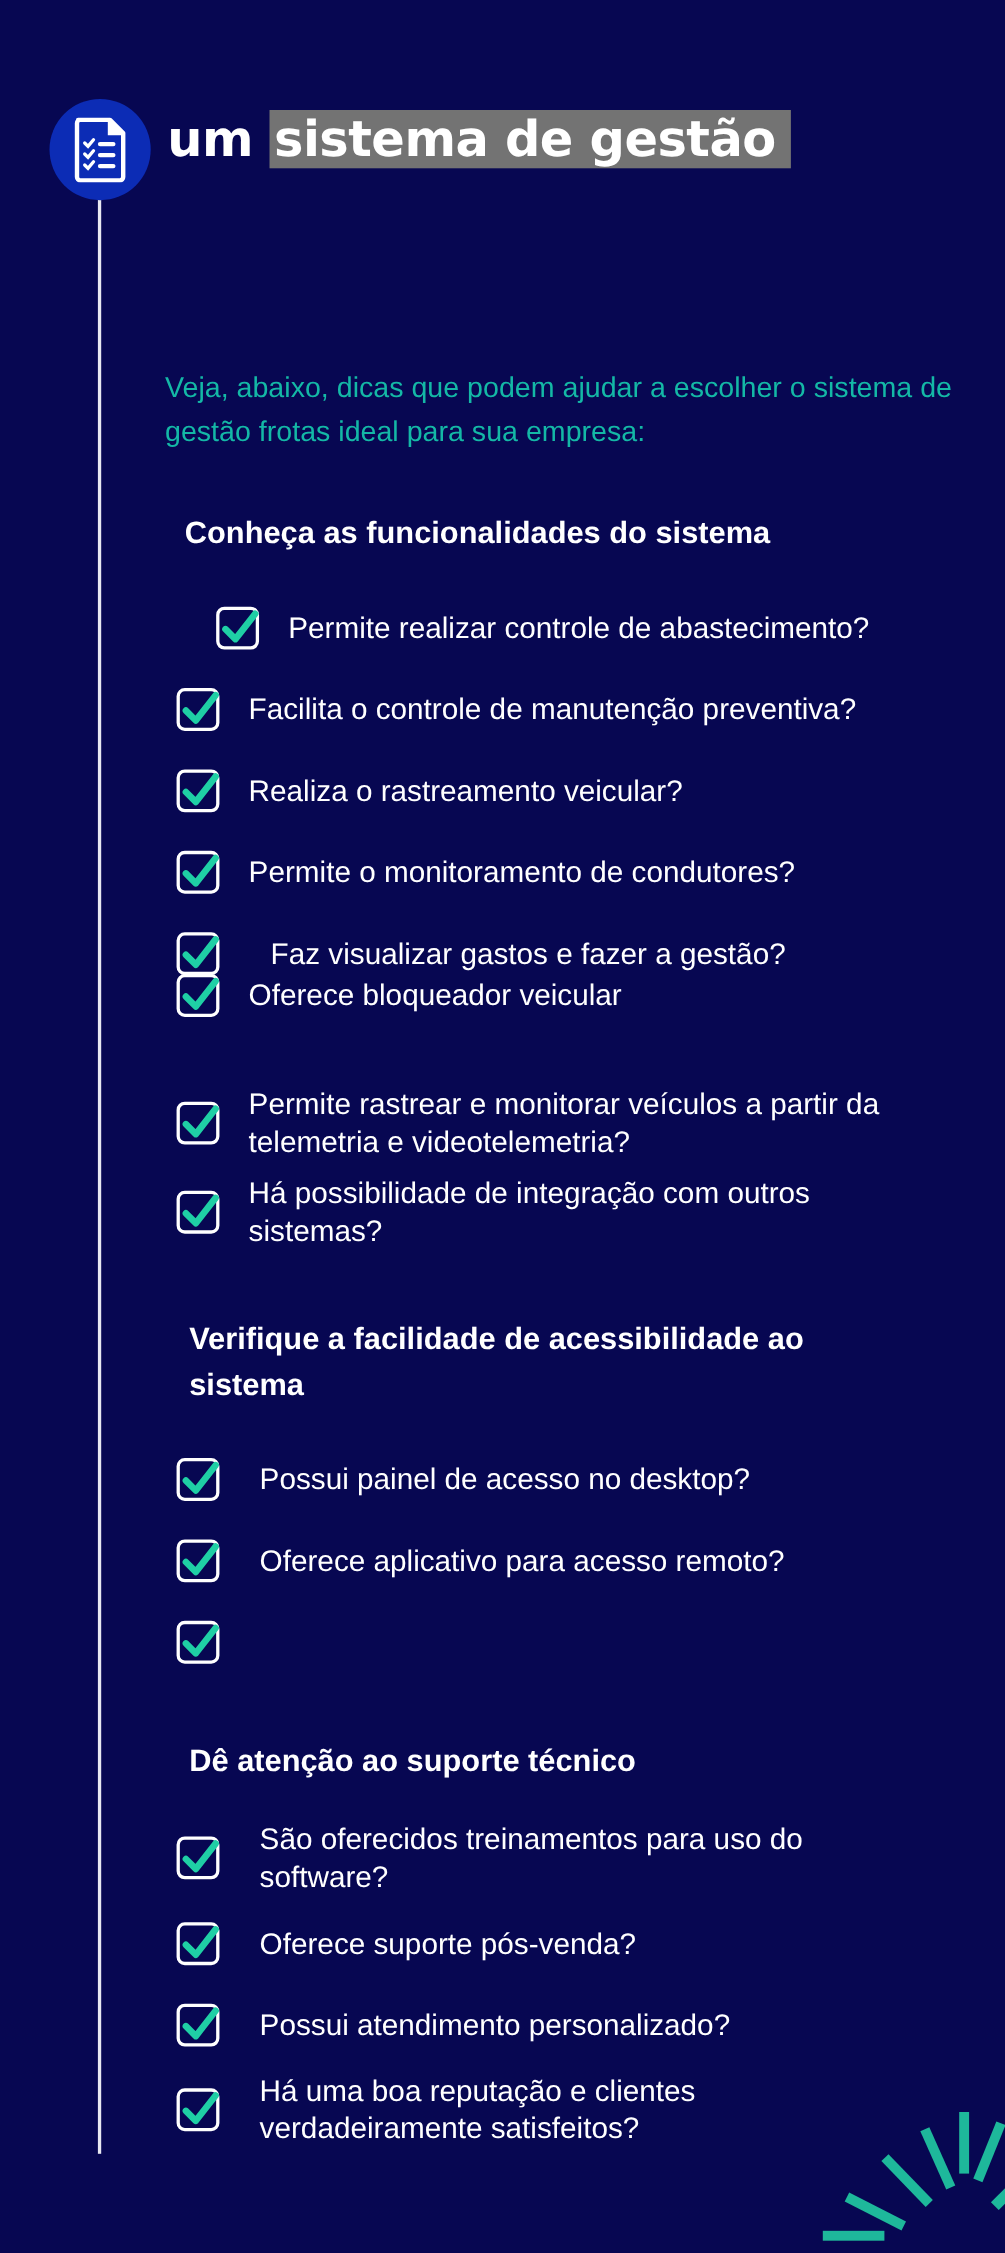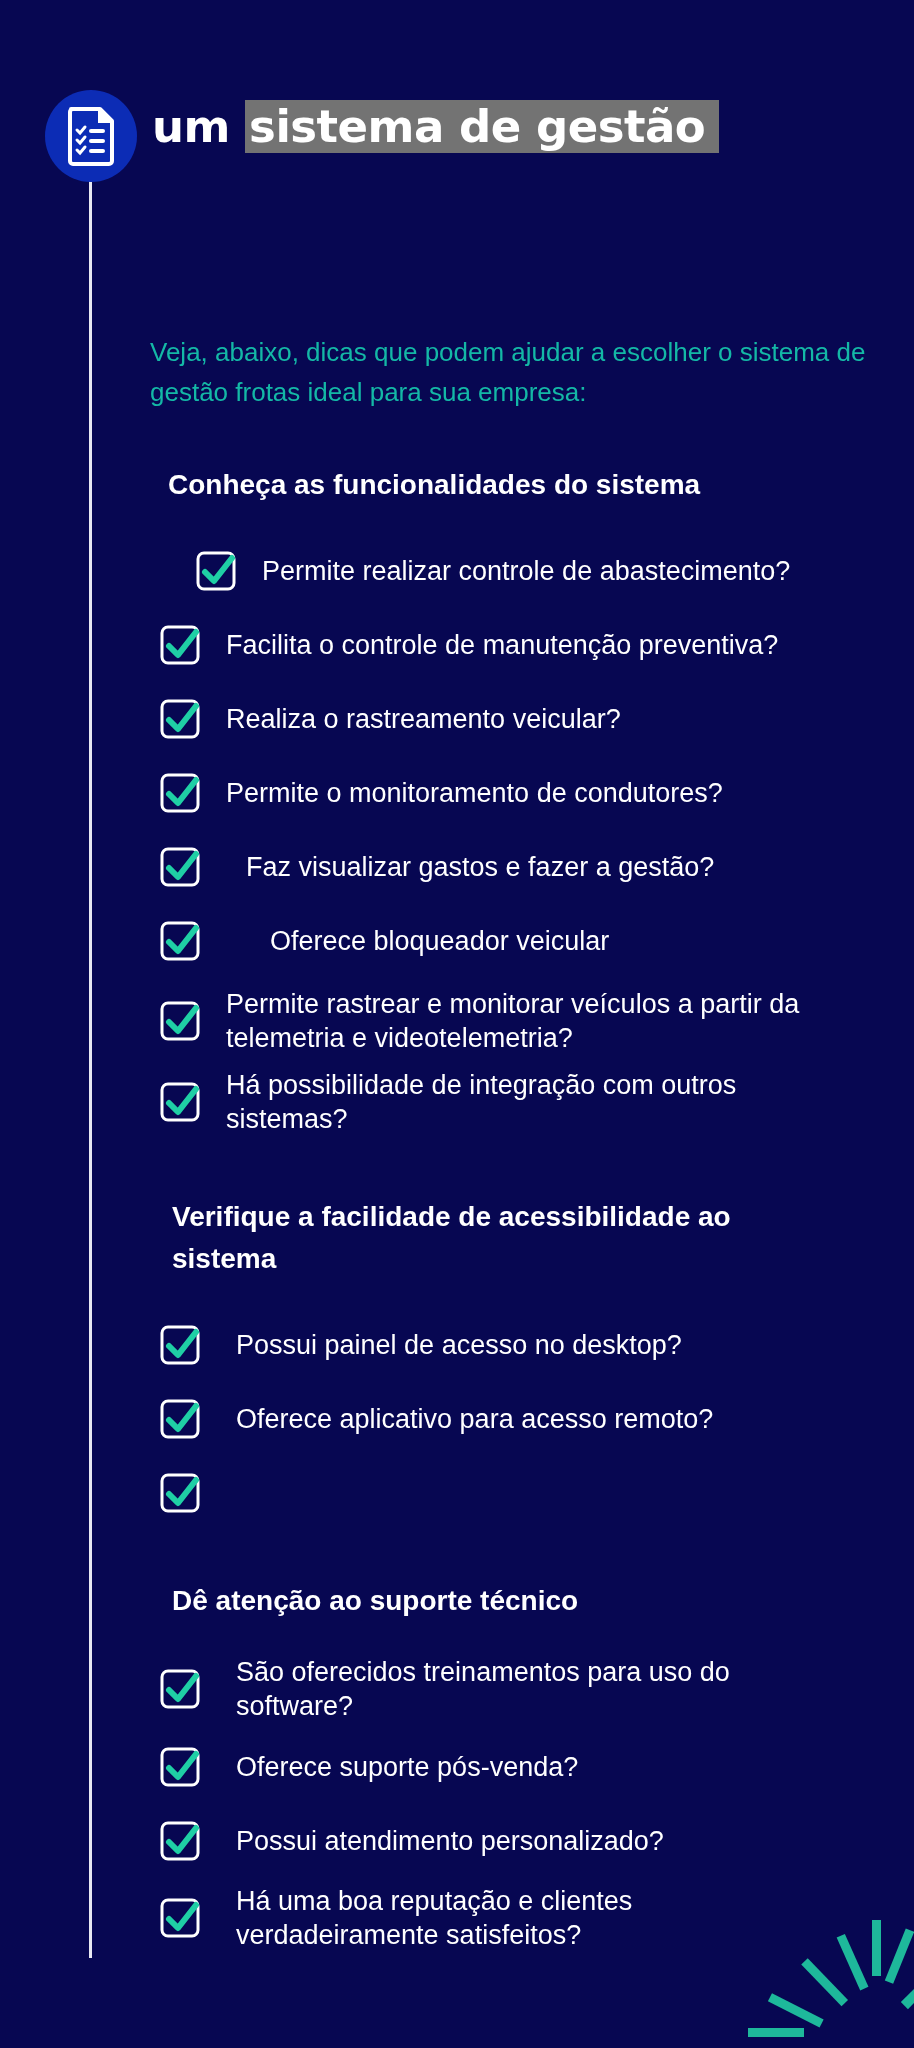--- a/index.html
+++ b/index.html
@@ -89,21 +89,21 @@
 </div>
 <div class="item" style="left:160px; top:846px;gap:20px;">
   <span class="check">
       <svg width="42" height="42" viewBox="0 0 42 42">
         <rect x="2" y="3" width="36" height="36" rx="6" fill="none" stroke="#fff" stroke-width="3"></rect>
         <path d="M9 22 L18 31 L36 8" fill="none" stroke="#1fcfa5" stroke-width="6" stroke-linecap="round" stroke-linejoin="round"></path>
       </svg>
     </span>
   <span class="item-text" style="margin-left:24px;">Faz visualizar gastos e fazer a gestão?</span>
 </div>
-<div class="item" style="left:160px; top:920px;gap:44px;">
+<div class="item" style="left:160px; top:884px;">
   <span class="check">
       <svg width="42" height="42" viewBox="0 0 42 42">
         <rect x="2" y="3" width="36" height="36" rx="6" fill="none" stroke="#fff" stroke-width="3"></rect>
         <path d="M9 22 L18 31 L36 8" fill="none" stroke="#1fcfa5" stroke-width="6" stroke-linecap="round" stroke-linejoin="round"></path>
       </svg>
     </span>
   <span class="item-text" style="margin-left:24px;">Oferece bloqueador veicular</span>
 </div>
 <div class="item" style="left:160px; top:987px;">
   <span class="check">

